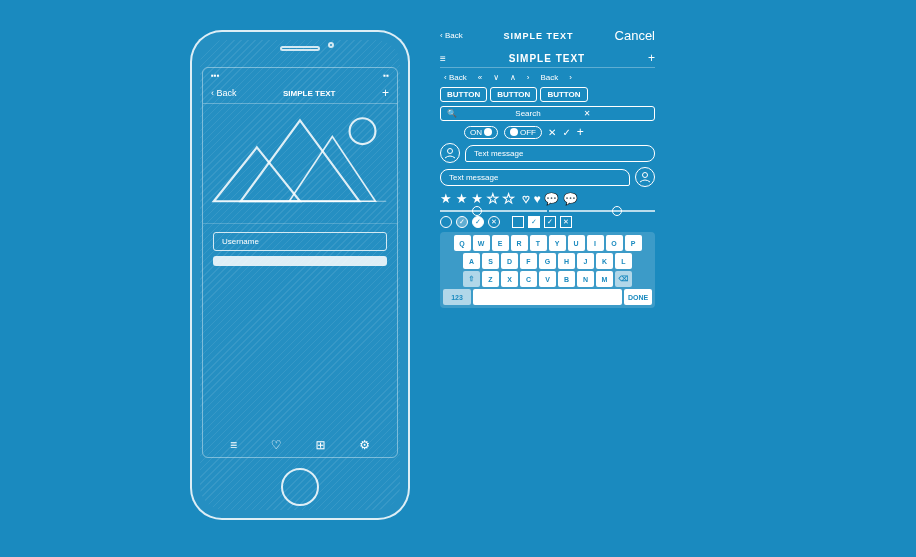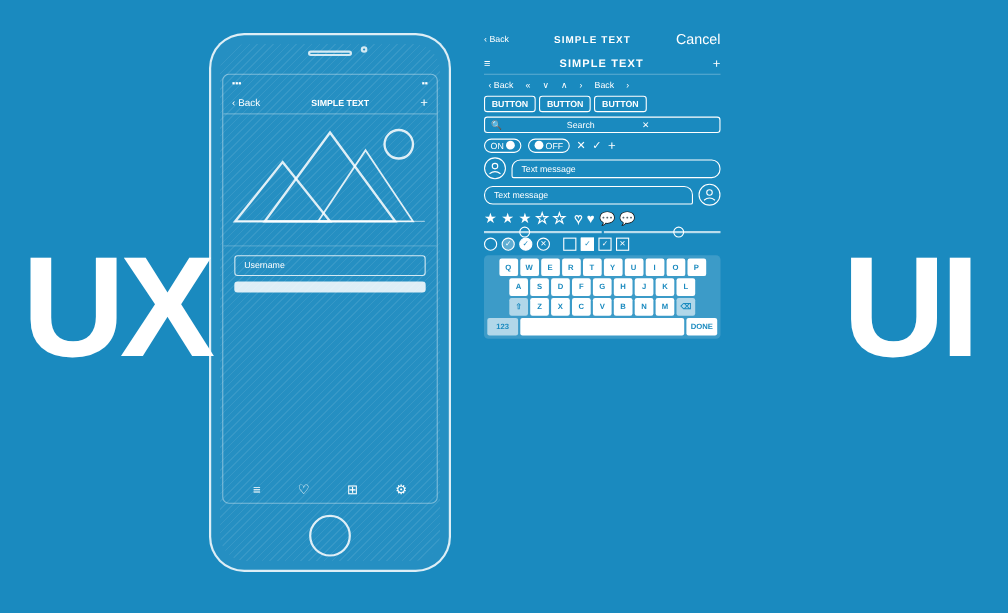--- a/index.html
+++ b/index.html
@@ -298,20 +298,21 @@
 
     .toggle-on {
       display: flex;
       align-items: center;
       gap: 2px;
       border: 1.5px solid white;
       border-radius: 10px;
       padding: 1px 5px;
       font-size: 8px;
       color: white;
+      margin-left: 24px;
     }
 
     .toggle-off {
       display: flex;
       align-items: center;
       gap: 2px;
       border: 1.5px solid white;
       border-radius: 10px;
       padding: 1px 5px;
       font-size: 8px;
@@ -505,23 +506,21 @@
     .cancel-btn {
       font-size: 13px;
       color: white;
     }
   </style>
 </head>
 <body>
 
 <div class="main-container">
 
-  <div class="big-text-ux">UX</div>
-
-  <div class="big-text-ui">UI</div>
+
 
   <div class="phone-container">
     <div class="phone-outline">
       <div class="phone-speaker"></div>
       <div class="phone-camera"></div>
 
       <div class="phone-screen">
 
         <div class="phone-status-bar">
           <span>▪▪▪</span>

